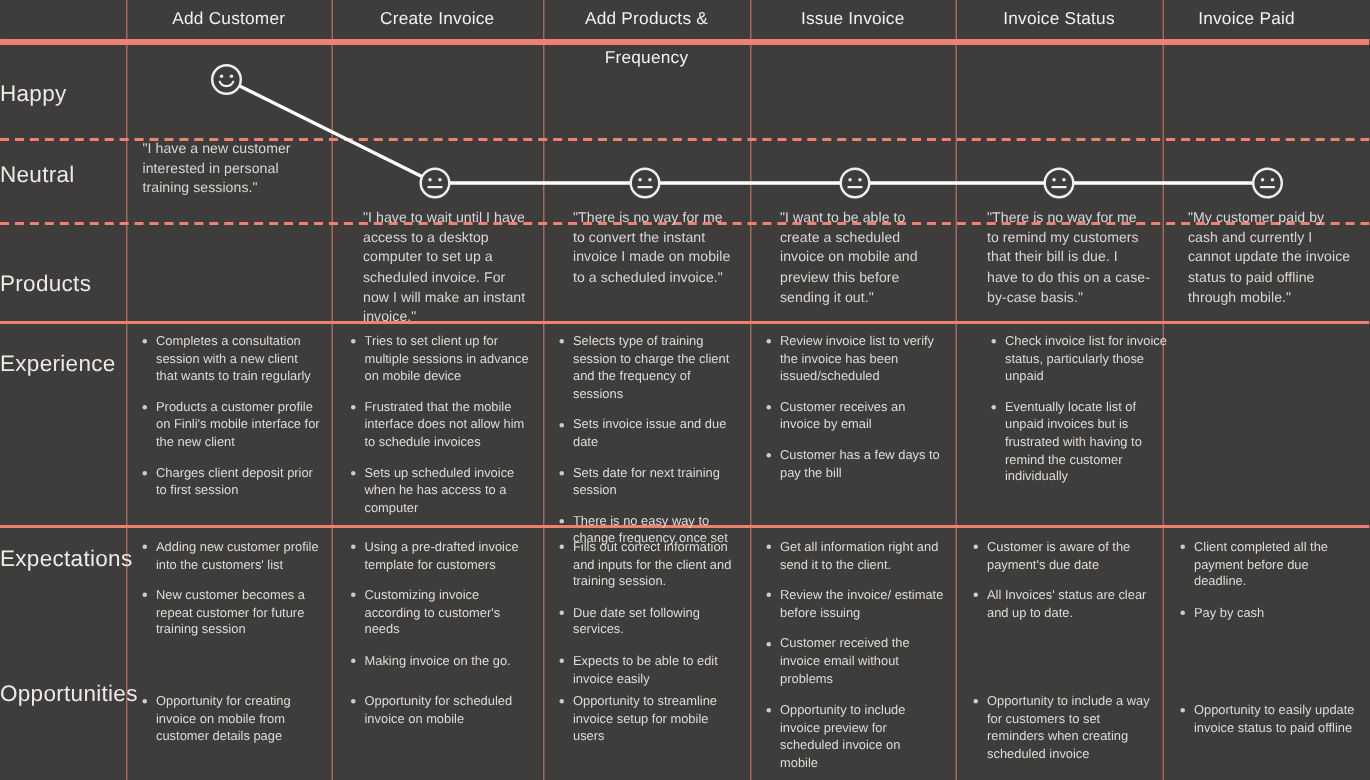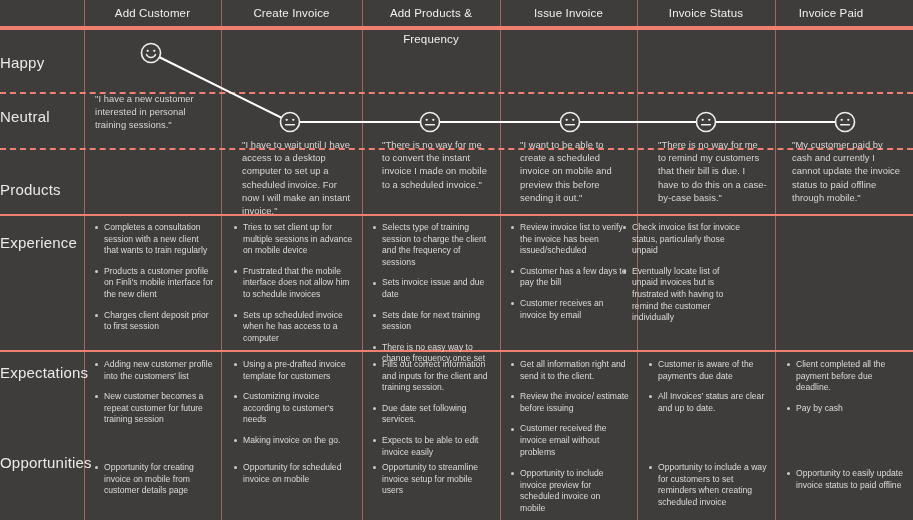--- a/index.html
+++ b/index.html
@@ -139,25 +139,25 @@
       <ul>
         <li>Selects type of training session to charge the client and the frequency of sessions</li>
         <li>Sets invoice issue and due date</li>
         <li>Sets date for next training session</li>
         <li>There is no easy way to change frequency once set</li>
       </ul>
     </div>
   <div class="bl" style="left:509px;top:222px;width:120px">
       <ul>
         <li>Review invoice list to verify the invoice has been issued/scheduled</li>
+        <li>Customer receives an invoice by email</li>
         <li>Customer has a few days to pay the bill</li>
-        <li>Customer receives an invoice by email</li>
-      </ul>
-    </div>
-  <div class="bl" style="left:621px;top:222px;width:120px">
+      </ul>
+    </div>
+  <div class="bl" style="left:659px;top:222px;width:120px">
       <ul>
         <li>Check invoice list for invoice status, particularly those unpaid</li>
         <li>Eventually locate list of unpaid invoices but is frustrated with having to remind the customer individually</li>
       </ul>
     </div>
 
   <div class="bl" style="left:93px;top:359px;width:124px">
       <ul>
         <li>Adding new customer profile into the customers' list</li>
         <li>New customer becomes a repeat customer for future training session</li>

